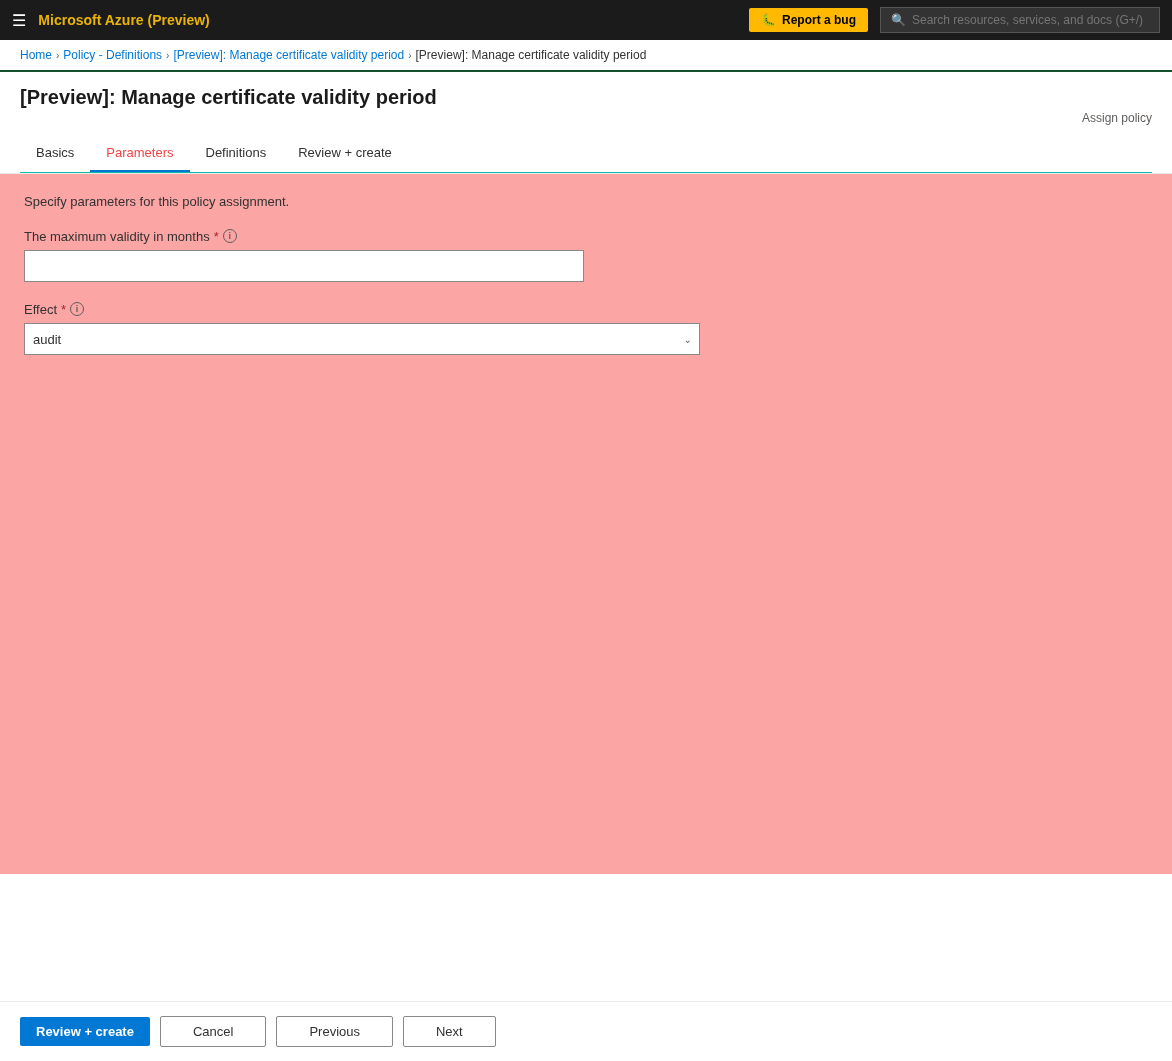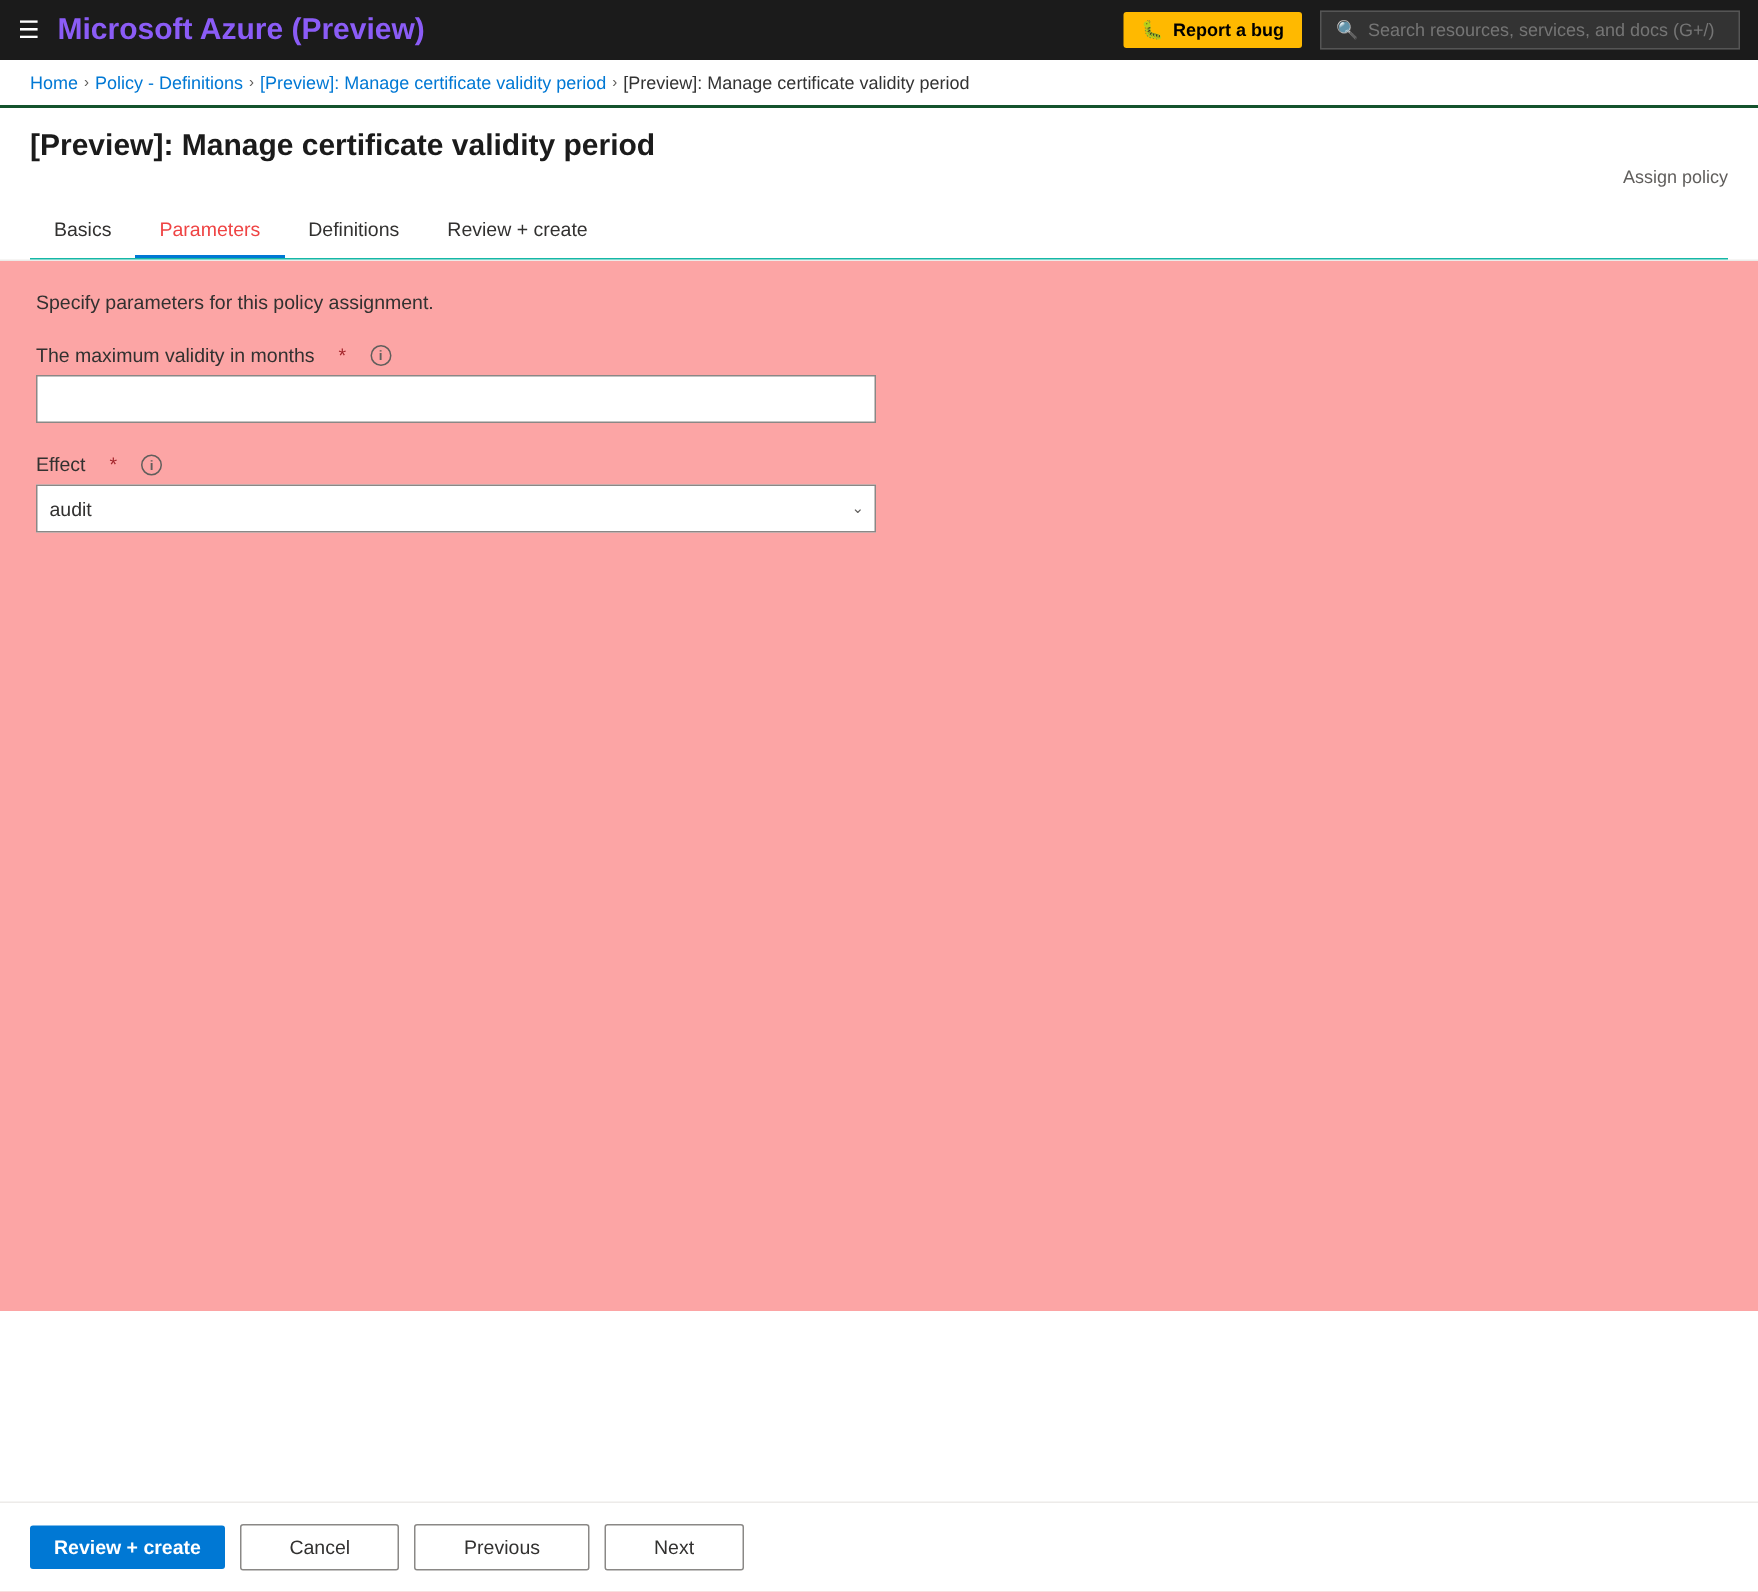--- a/index.html
+++ b/index.html
@@ -9,23 +9,23 @@
     .top-nav {
       display: flex;
       align-items: center;
       background: #1b1b1b;
       color: #fff;
       height: 40px;
       padding: 0 12px;
       gap: 12px;
     }
     .top-nav-title {
-      font-size: 20px;
+      font-size: 14px;
       font-weight: 600;
-      color: #8b5cf6;
+      color: #eab308;
       flex: 1;
     }
     .report-bug-btn {
       background: #ffb900;
       color: #000;
       border: none;
       padding: 5px 12px;
       font-size: 12px;
       font-weight: 600;
       cursor: pointer;
@@ -125,22 +125,22 @@
     .section-description {
       font-size: 13px;
       color: #323130;
       margin-bottom: 20px;
     }
     .field-label {
       font-size: 13px;
       color: #323130;
       margin-bottom: 6px;
       display: flex;
-      align-items: flex-end;
-      gap: 16px;
+      align-items: flex-start;
+      gap: 4px;
     }
     .required-star {
       color: #a4262c;
     }
     .info-icon {
       color: #605e5c;
       font-size: 12px;
       cursor: pointer;
       display: inline-flex;
       align-items: center;
@@ -160,21 +160,21 @@
       border: 1px solid #8a8886;
       padding: 4px 8px;
       font-size: 13px;
       outline: none;
       color: #323130;
     }
     .field-group { margin-bottom: 20px; }
 
     .select-wrapper {
       position: relative;
-      width: 560px;
+      width: 676px;
       max-width: 100%;
     }
     .select-field {
       width: 100%;
       height: 32px;
       border: 1px solid #8a8886;
       padding: 4px 30px 4px 8px;
       font-size: 13px;
       color: #323130;
       appearance: none;

